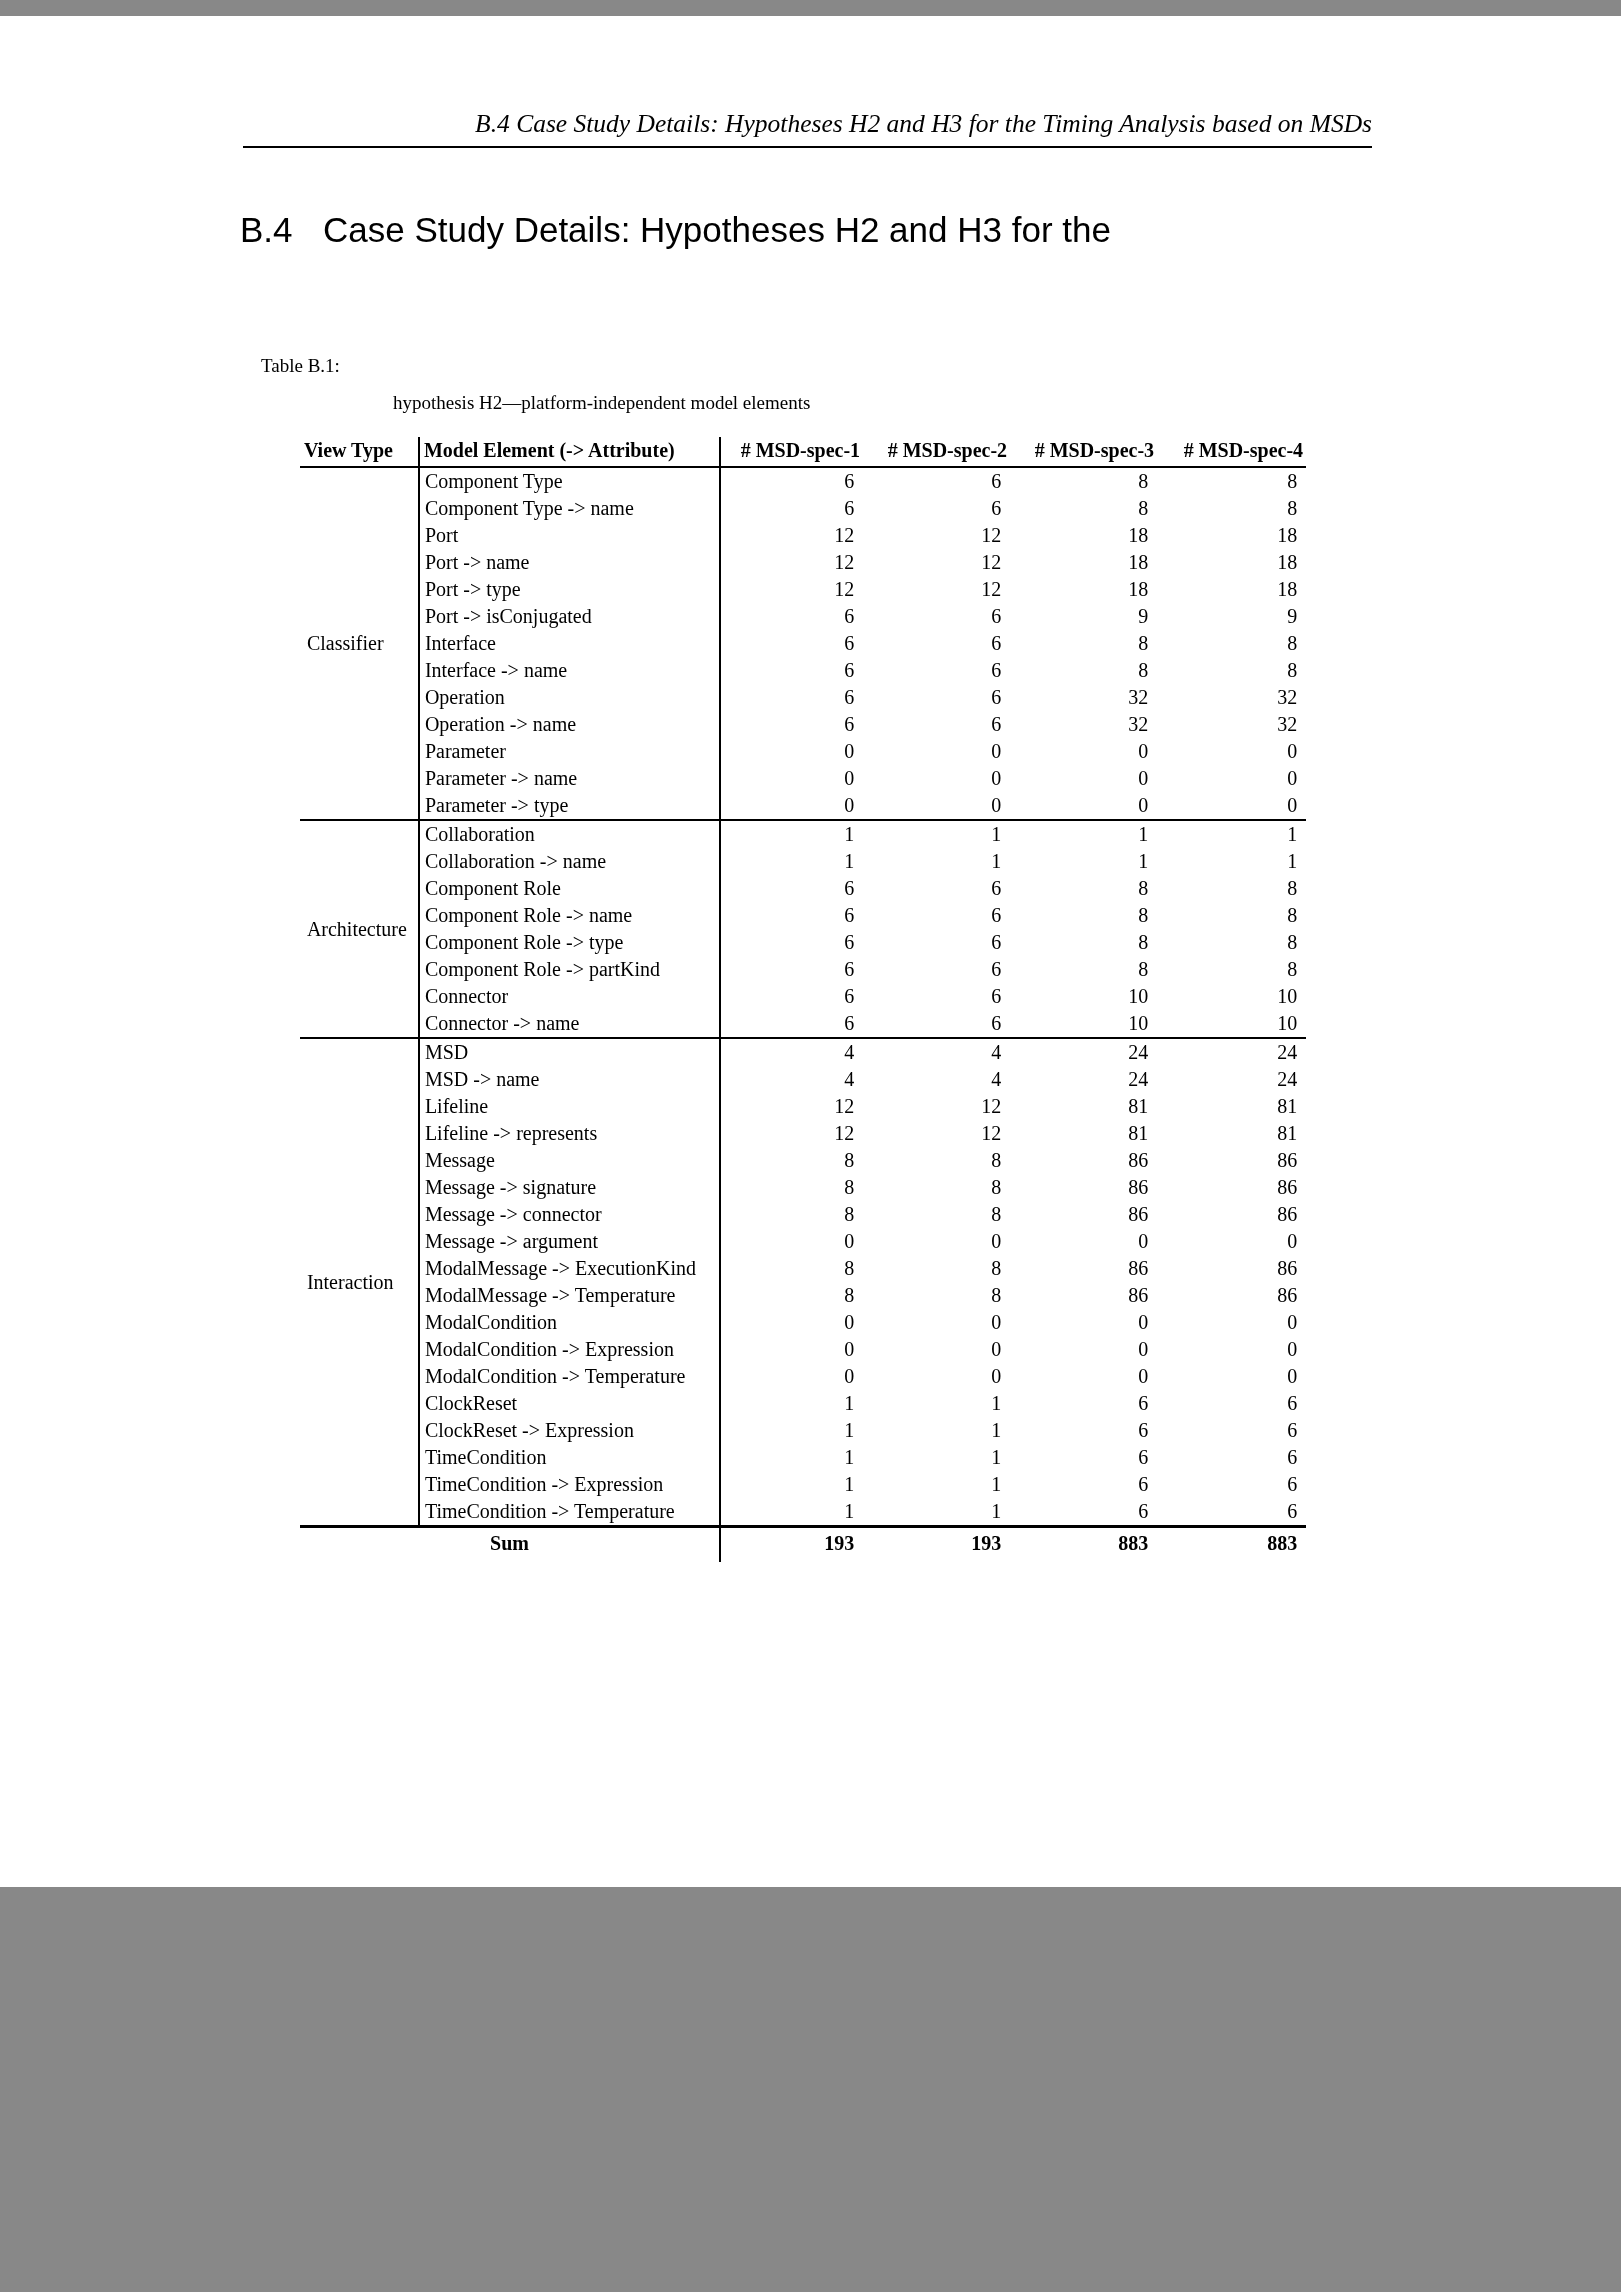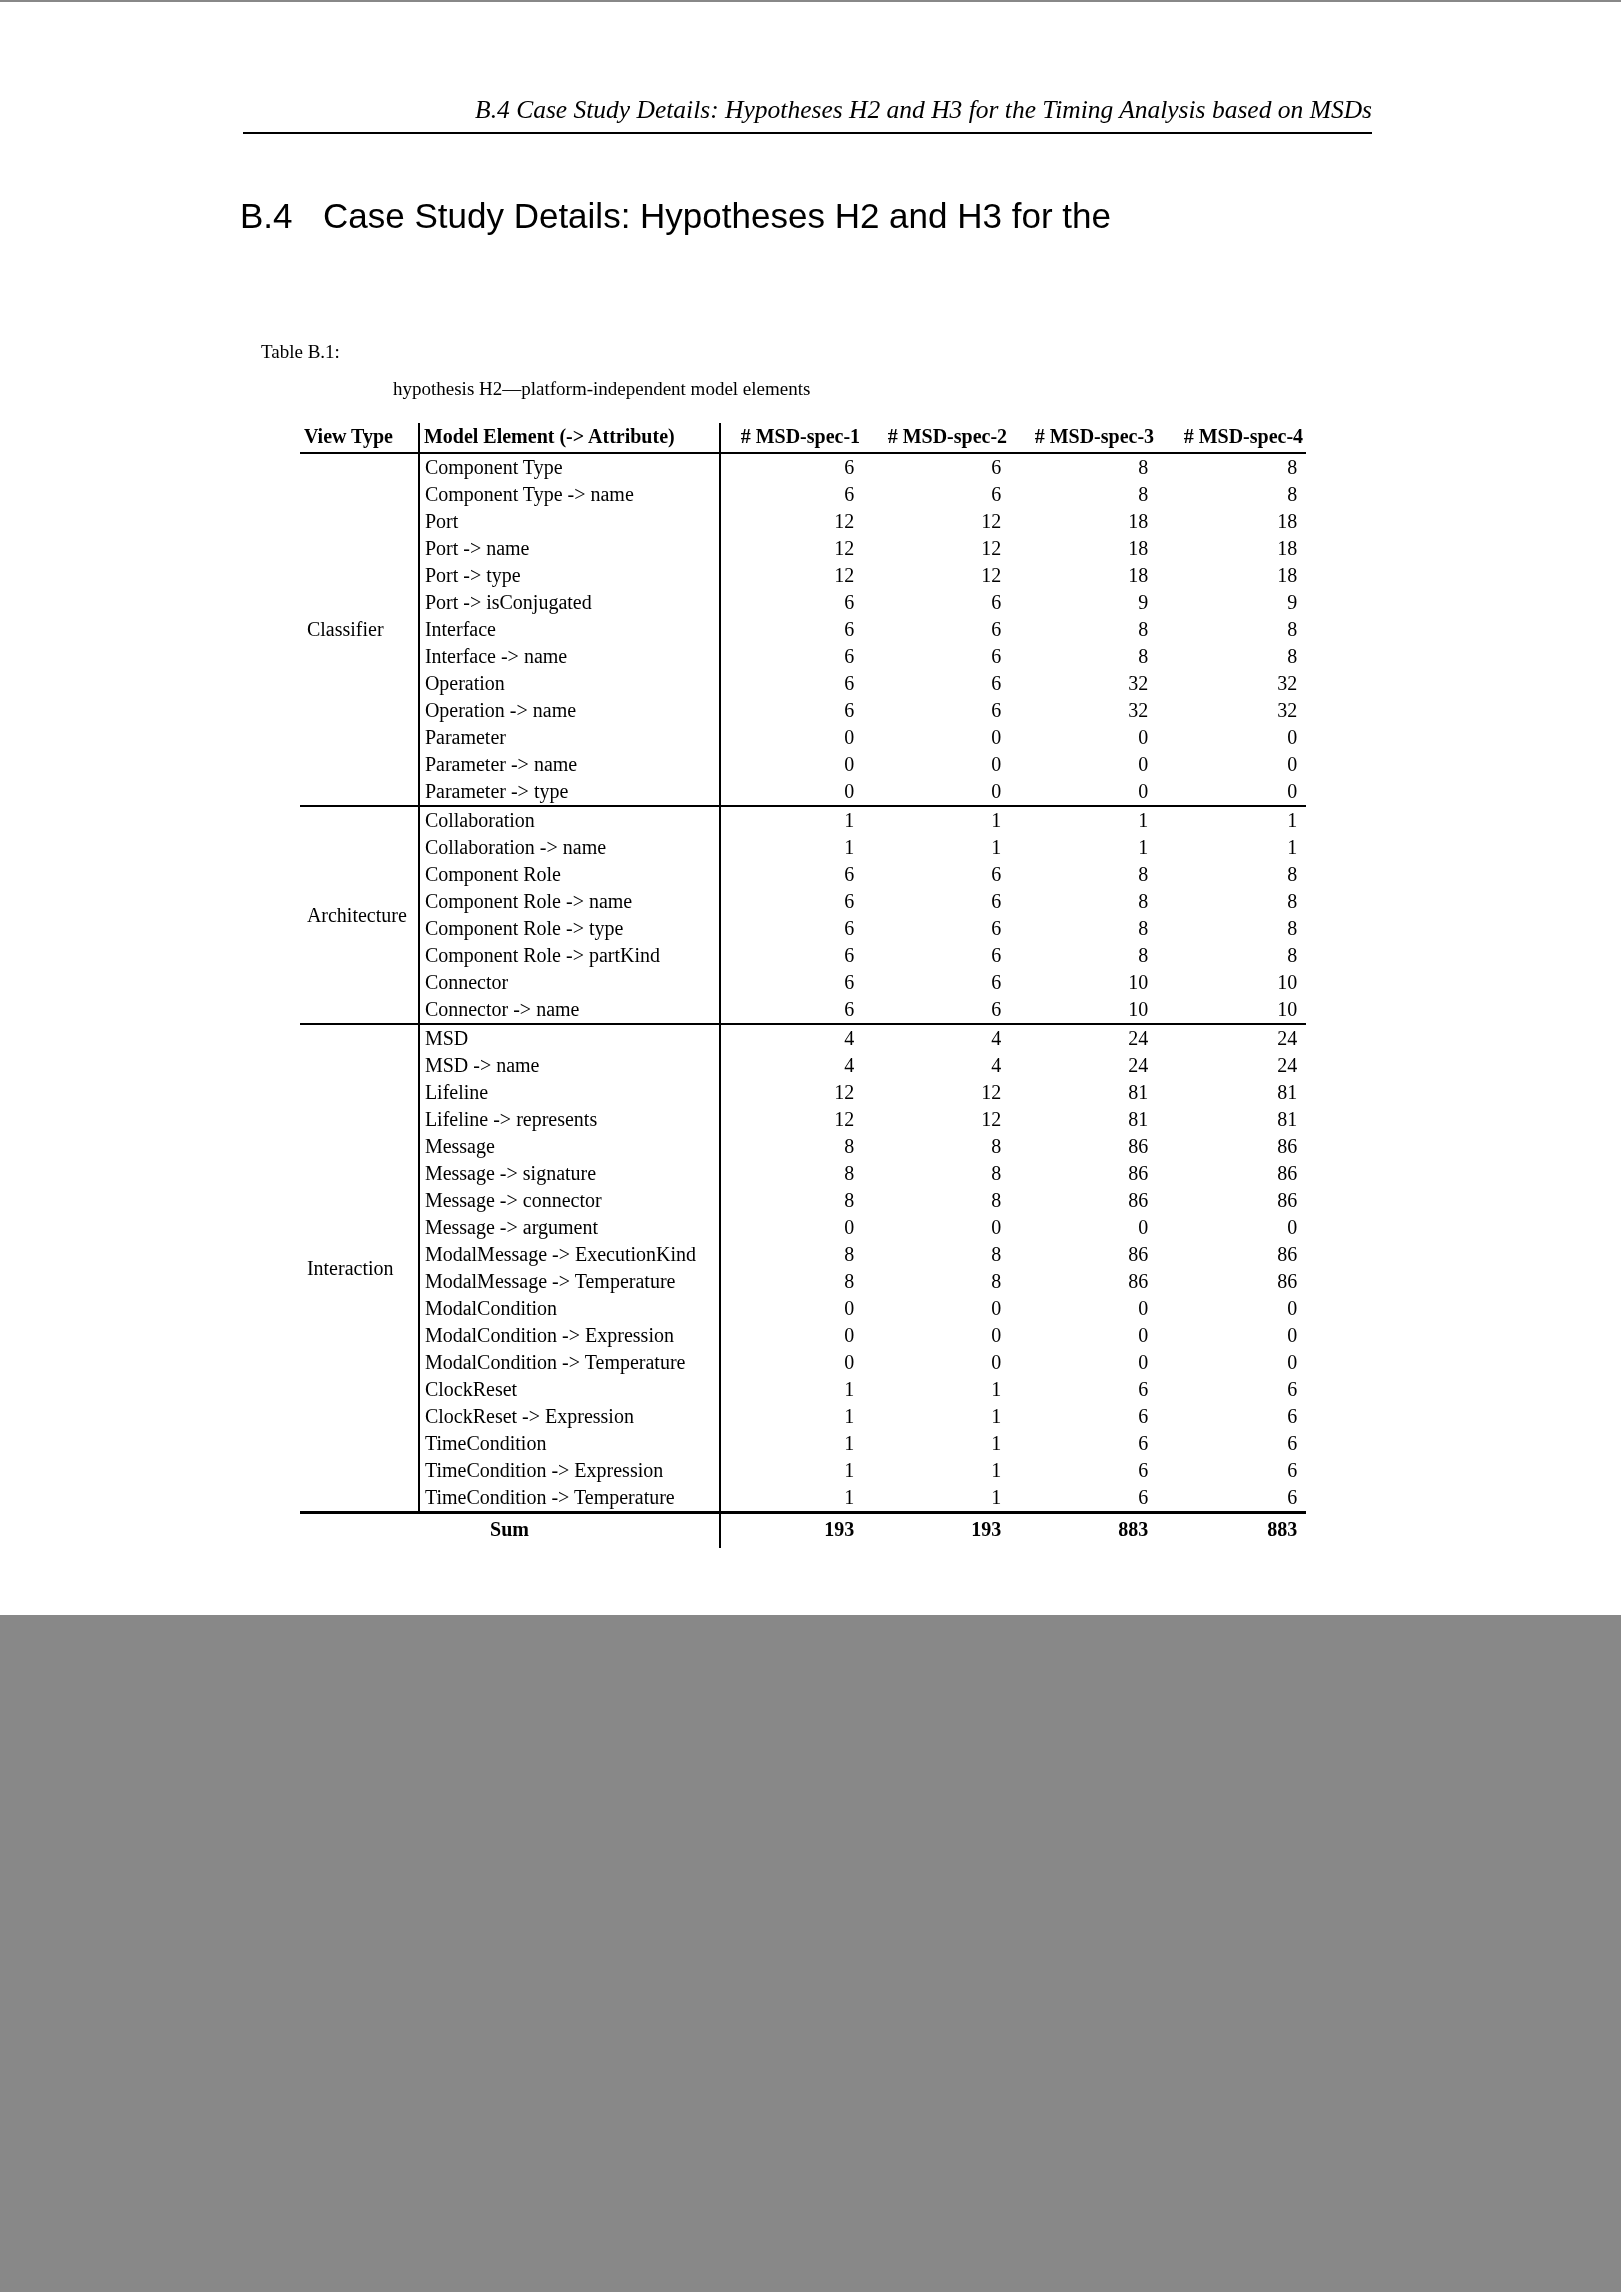--- a/index.html
+++ b/index.html
@@ -1,24 +1,24 @@
 <!DOCTYPE html>
 <html><head>
 <meta charset="utf-8">
 <style>
   * { margin: 0; padding: 0; box-sizing: border-box; }
   html, body { background: #888; }
   .page {
     position: relative;
     width: 1621px;
-    height: 1613px;
+    height: 1871px;
     background: #ffffff;
     color: #000000;
     font-family: "Liberation Serif", serif;
-    margin: 2px auto;
+    margin: 16px auto;
     overflow: hidden;
   }
 
   
   .running-head {
     position: absolute;
     left: 243px;
     top: 90px;
     width: 1129px;
     text-align: right;

